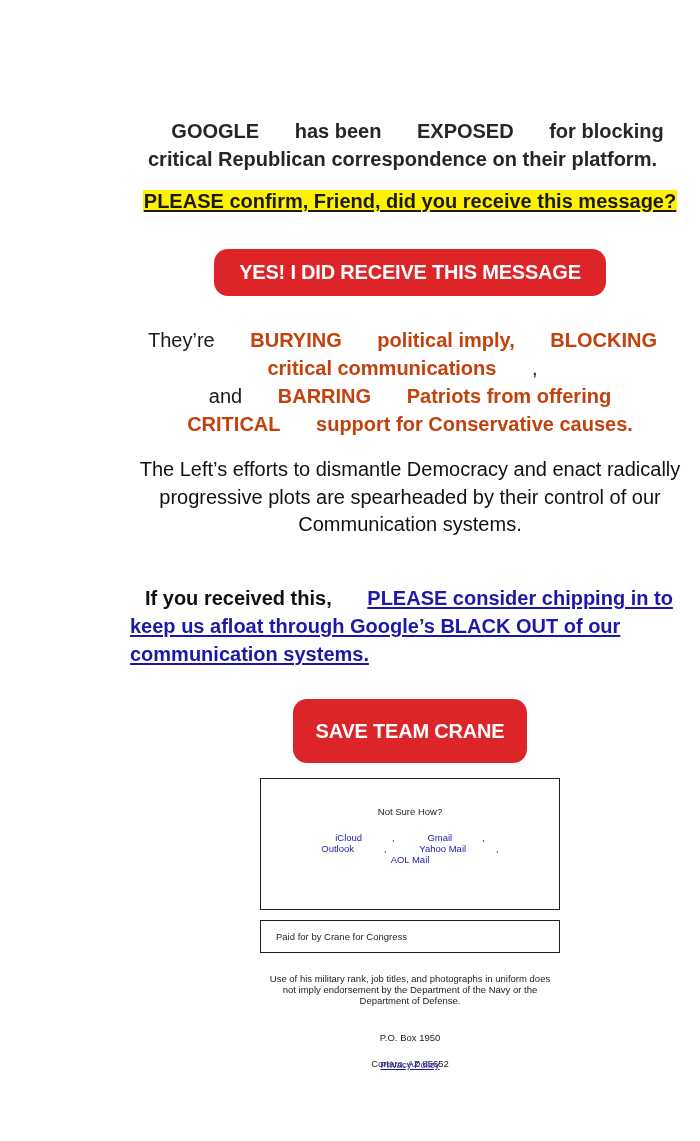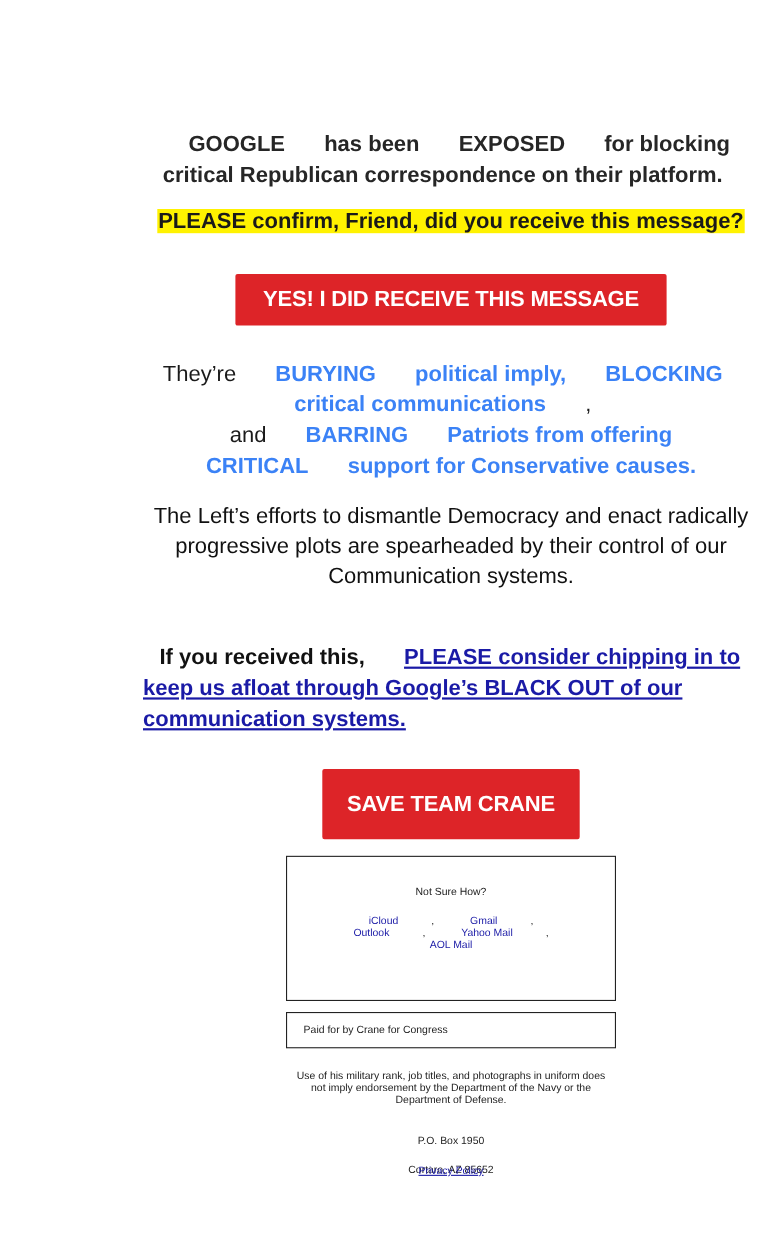--- a/index.html
+++ b/index.html
@@ -10,37 +10,37 @@
 
     .headline {
       position: absolute; left: 75px; top: 57px; width: 550px;
       text-align: center; font-size: 20px; line-height: 28px; font-weight: bold; color: #262626;
     }
     .confirm-line {
       position: absolute; left: 60px; top: 128px; width: 580px; text-align: center;
       font-size: 20px; line-height: 26px; font-weight: bold;
     }
     .confirm-line span {
-      background: #fff200; color: #1a1a1a; 
+      background: #fff200; color: #1a1a1a; text-decoration: underline;
       text-decoration-thickness: 2px; text-underline-offset: 2px; padding: 0 1px; text-align: center;
     }
 
     .cta-button {
       position: absolute; display: flex; align-items: center; justify-content: center;
       background: #dd2428; color: #ffffff; font-weight: bold; font-size: 20px;
-      border-radius: 2px; text-decoration: none; cursor: pointer; letter-spacing: -0.2px;
+      border-radius: 14px; text-decoration: none; cursor: pointer; letter-spacing: -0.2px;
     }
     .cta-yes { left: 154px; top: 189px; width: 392px; height: 47px; }
     .cta-save { left: 233px; top: 639px; width: 234px; height: 64px; }
 
     .burying {
       position: absolute; left: 70px; top: 266px; width: 560px; text-align: center;
       font-size: 20px; line-height: 28px; color: #1a1a1a;
     }
-    .burying b { font-weight: bold; color: #3b82f6; }
+    .burying b { font-weight: bold; color: #c2410c; }
 
     .left-efforts {
       position: absolute; left: 55px; top: 396px; width: 590px; text-align: center;
       font-size: 20px; line-height: 27.5px; color: #111111;
     }
 
     .chip-in {
       position: absolute; left: 70px; top: 524px; width: 560px; text-align: left;
       font-size: 20px; line-height: 28px; font-weight: bold; color: #111111;
     }

